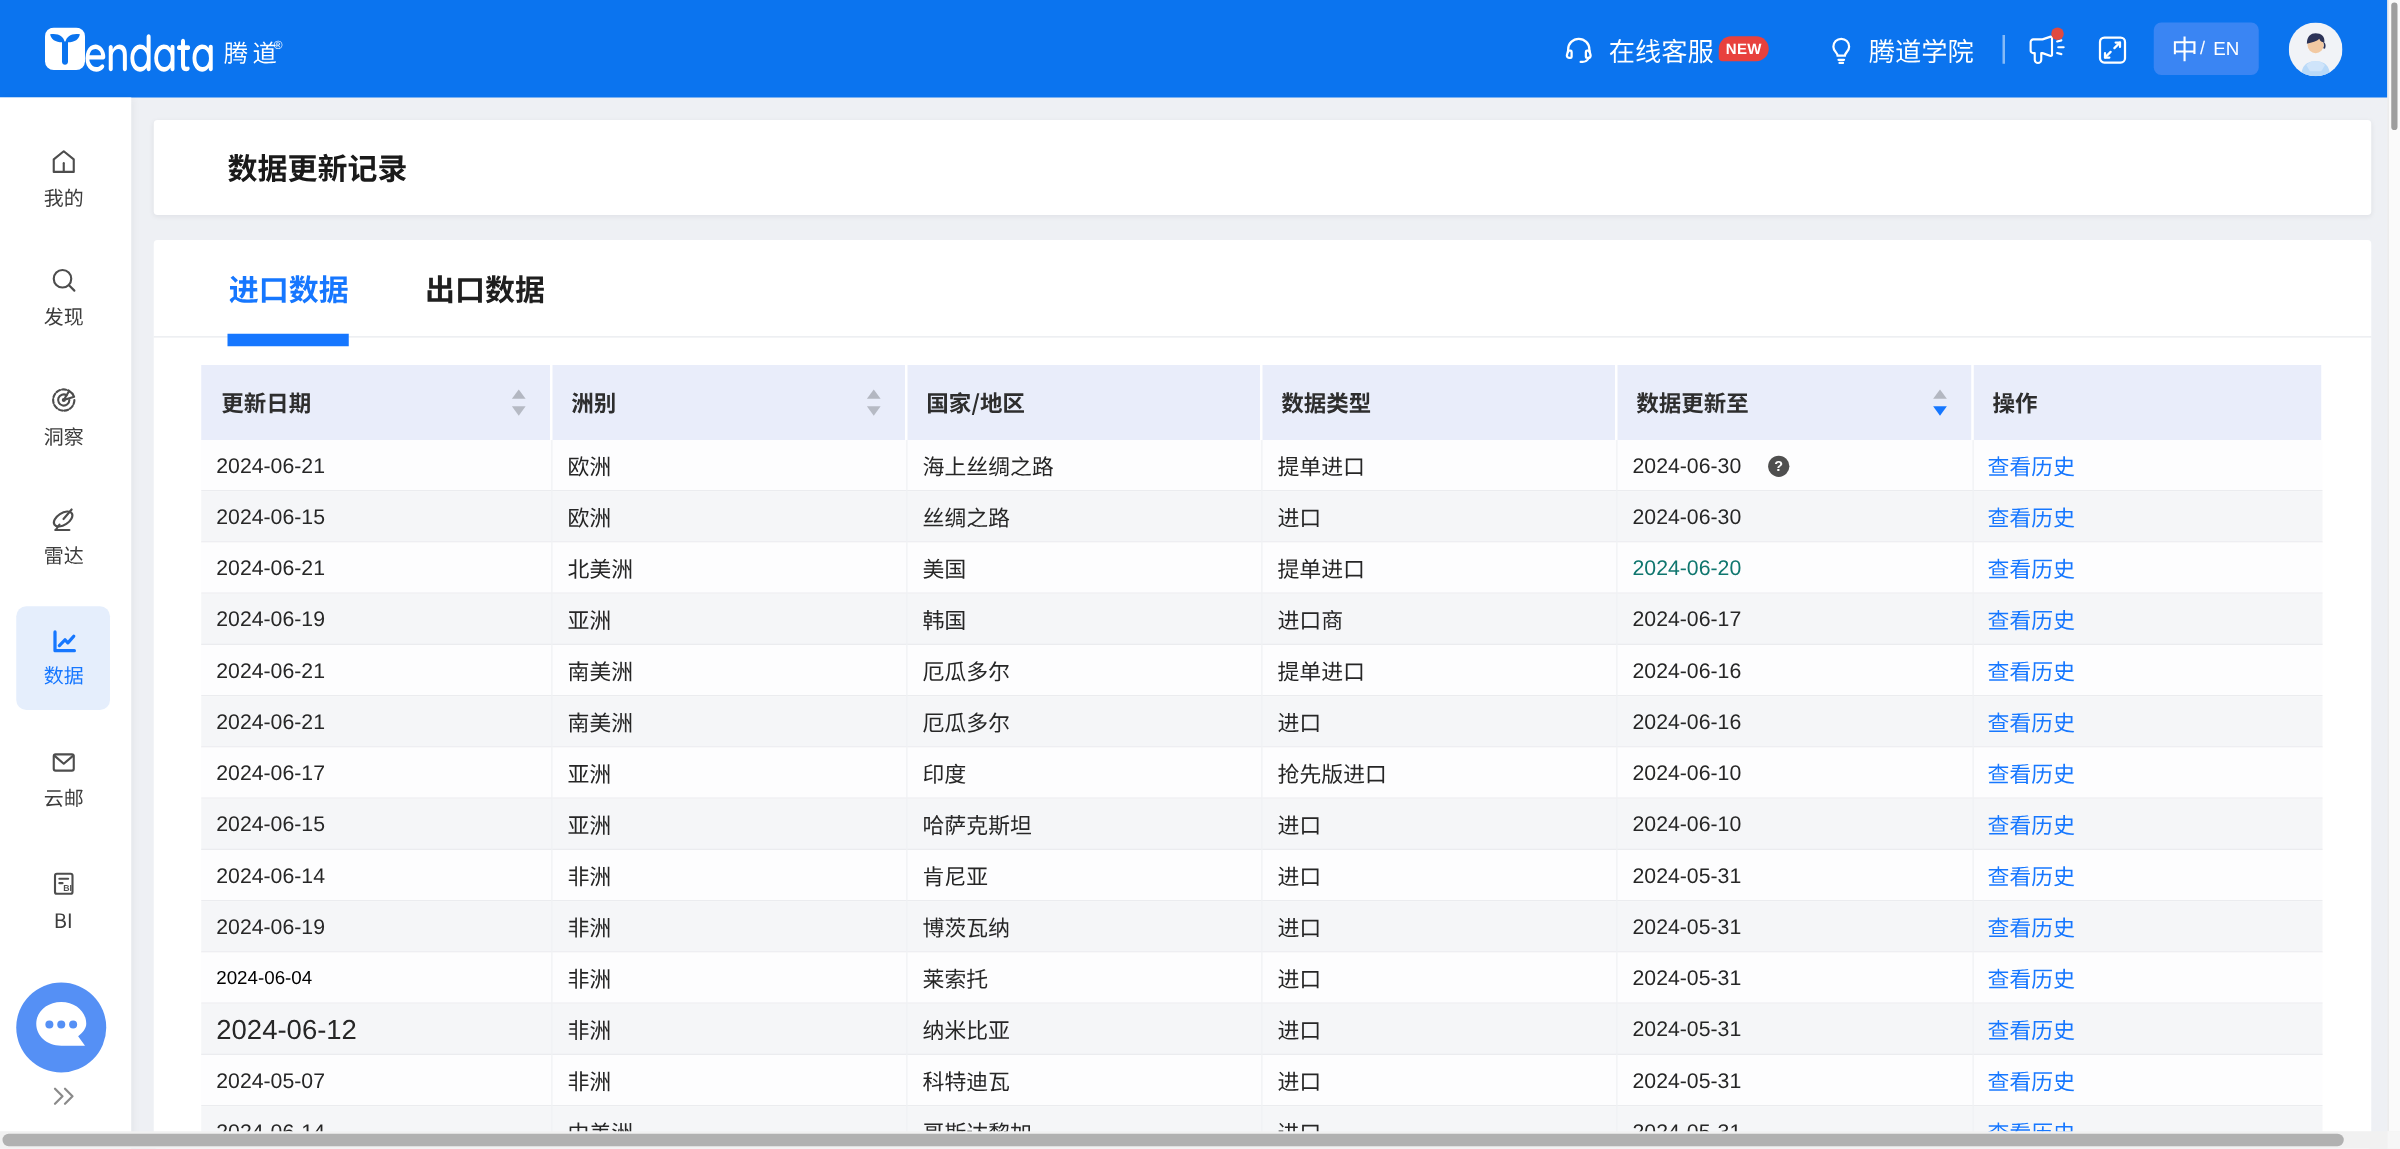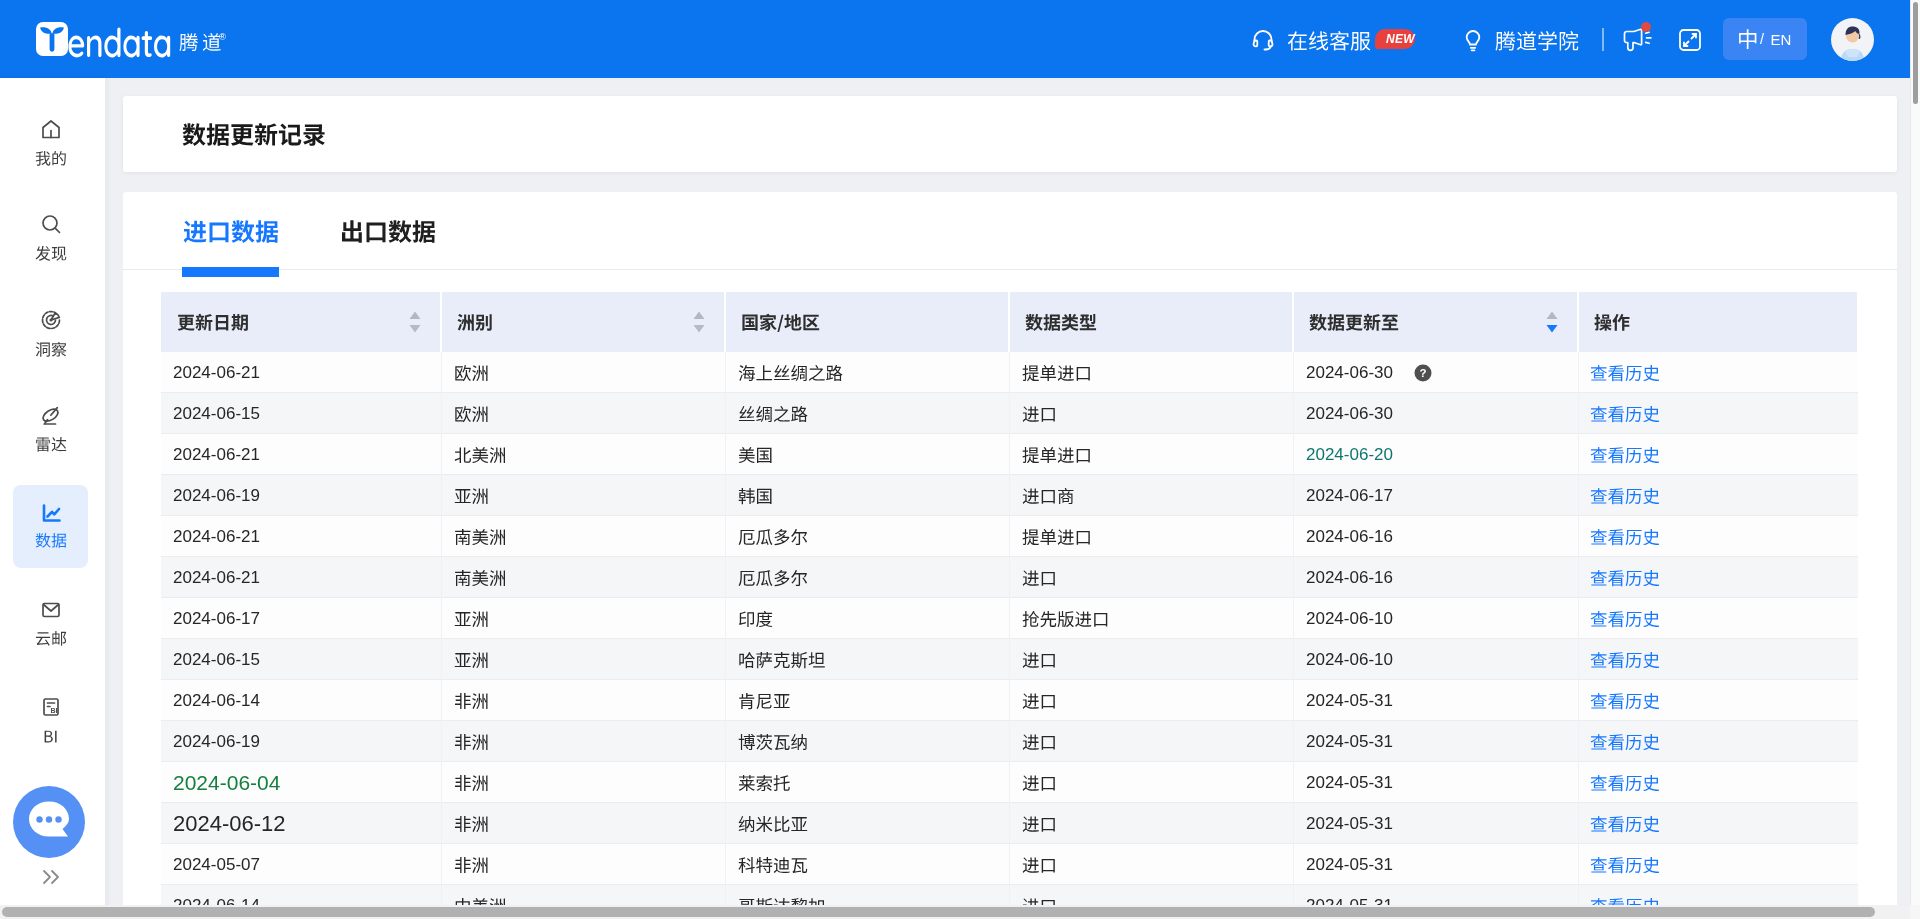--- a/index.html
+++ b/index.html
@@ -23,21 +23,21 @@
 <div class="abs" style="left:219px;top:30.5px;color:#fff;font-size:9.5px">®</div>
 <svg class="abs" style="left:1251px;top:28px" width="24" height="24" viewBox="0 0 24 24" fill="none" stroke="#fff" stroke-width="1.8" stroke-linecap="round" stroke-linejoin="round">
 <path d="M3.5 13.5 v-2 a8.5 8.5 0 0 1 17 0 v2"></path>
 <path d="M3.5 12.5 h1.8 a1 1 0 0 1 1 1 v3.8 a1 1 0 0 1 -1 1 h-0.8 a2 2 0 0 1 -2 -2 Z"></path>
 <path d="M20.5 12.5 h-1.8 a1 1 0 0 0 -1 1 v3.8 a1 1 0 0 0 1 1 h0.8 a2 2 0 0 0 2 -2 Z"></path>
 <path d="M20 18.3 a5.5 5.5 0 0 1 -5 3.2 h-1.5"></path>
 </svg>
 <svg style="position:absolute;left:1287px;top:29.5px" width="85.0" height="22.1" viewBox="0 0 85.0 22.1">
     <path d="M8.2 1.3C7.9 2.3 7.5 3.4 7.1 4.5H1.3V6H6.4C5.1 8.7 3.2 11.2 0.8 12.9C1.1 13.3 1.4 13.9 1.6 14.3C2.5 13.7 3.3 13 4.1 12.2V20.5H5.6V10.4C6.6 9 7.5 7.5 8.2 6H19.7V4.5H8.8C9.2 3.6 9.6 2.6 9.8 1.7ZM12.6 7.1V11.2H7.8V12.6H12.6V18.6H7V20.1H19.7V18.6H14.1V12.6H18.9V11.2H14.1V7.1Z M22.1 17.8 22.5 19.3C24.4 18.7 26.9 17.9 29.4 17.2L29.1 15.9C26.5 16.6 23.9 17.3 22.1 17.8ZM35.8 2.5C36.8 3 38.2 3.8 38.8 4.4L39.8 3.4C39.1 2.9 37.7 2.1 36.7 1.6ZM22.5 10C22.8 9.9 23.3 9.7 25.9 9.4C24.9 10.8 24.1 11.8 23.7 12.2C23.1 13 22.6 13.5 22.1 13.6C22.3 14 22.6 14.8 22.6 15.1C23.1 14.8 23.8 14.6 29.1 13.5C29 13.2 29 12.6 29.1 12.2L24.9 13C26.5 11.1 28.1 8.8 29.4 6.5L28.1 5.7C27.7 6.4 27.2 7.2 26.8 8L24.1 8.3C25.4 6.5 26.6 4.2 27.5 2L26 1.3C25.2 3.8 23.6 6.5 23.2 7.2C22.7 7.9 22.4 8.4 22 8.5C22.2 8.9 22.4 9.7 22.5 10ZM39.6 11.6C38.8 12.9 37.7 14.1 36.3 15.2C36 14 35.7 12.7 35.4 11.2L40.8 10.2L40.6 8.8L35.3 9.8C35.2 8.9 35 8 35 7L40.2 6.2L40 4.8L34.9 5.6C34.8 4.2 34.8 2.7 34.8 1.2H33.3C33.3 2.8 33.3 4.3 33.4 5.8L30.1 6.3L30.3 7.7L33.5 7.2C33.6 8.2 33.7 9.2 33.8 10.1L29.7 10.8L29.9 12.2L34 11.5C34.2 13.2 34.5 14.8 35 16.1C33.2 17.3 31.1 18.2 29 18.9C29.4 19.3 29.8 19.8 30 20.2C32 19.5 33.8 18.6 35.5 17.5C36.4 19.4 37.5 20.5 39 20.5C40.4 20.5 40.9 19.8 41.2 17.5C40.9 17.3 40.4 17 40 16.6C39.9 18.5 39.7 19 39.2 19C38.2 19 37.5 18.1 36.8 16.6C38.5 15.3 39.9 13.8 41 12.2Z M49.5 7.8H55.9C55 8.8 53.8 9.6 52.5 10.4C51.3 9.7 50.2 8.8 49.4 7.9ZM49.9 5C48.9 6.6 46.9 8.4 43.9 9.7C44.3 10 44.8 10.5 45 10.9C46.2 10.2 47.3 9.6 48.3 8.8C49.1 9.7 50 10.5 51.1 11.2C48.5 12.5 45.5 13.4 42.7 13.9C43 14.2 43.4 14.8 43.5 15.3C44.6 15 45.7 14.8 46.9 14.4V20.6H48.4V19.8H56.7V20.5H58.3V14.3C59.3 14.6 60.3 14.8 61.3 14.9C61.5 14.5 61.9 13.8 62.3 13.4C59.3 13 56.4 12.3 54.1 11.2C55.8 10.1 57.3 8.7 58.3 7.1L57.2 6.5L56.9 6.6H50.7C51 6.1 51.3 5.7 51.6 5.3ZM52.5 12.1C54 12.9 55.7 13.6 57.5 14.1H47.8C49.5 13.6 51.1 12.9 52.5 12.1ZM48.4 18.5V15.4H56.7V18.5ZM51.1 1.5C51.4 2 51.7 2.6 52 3.2H43.6V7.1H45.2V4.6H59.8V7.1H61.4V3.2H53.8C53.5 2.5 53 1.7 52.6 1.1Z M65.3 2V9.6C65.3 12.7 65.1 16.9 63.7 19.9C64.1 20 64.7 20.3 65 20.6C66 18.6 66.4 16 66.6 13.5H69.9V18.7C69.9 19 69.8 19.1 69.5 19.1C69.2 19.1 68.4 19.1 67.4 19.1C67.6 19.5 67.8 20.2 67.8 20.6C69.3 20.6 70.1 20.6 70.6 20.3C71.2 20 71.4 19.6 71.4 18.7V2ZM66.7 3.5H69.9V7H66.7ZM66.7 8.4H69.9V12H66.7C66.7 11.1 66.7 10.3 66.7 9.6ZM81 10.7C80.6 12.5 79.8 14 78.9 15.4C77.9 14 77.2 12.4 76.6 10.7ZM73.2 2.1V20.6H74.7V10.7H75.2C75.9 12.9 76.8 14.9 78 16.6C77.1 17.8 76 18.7 74.8 19.3C75.1 19.6 75.6 20.1 75.7 20.5C76.9 19.8 78 18.9 78.9 17.8C79.9 18.9 81.1 19.9 82.3 20.6C82.6 20.2 83 19.7 83.4 19.4C82 18.8 80.9 17.8 79.8 16.6C81.2 14.7 82.2 12.4 82.8 9.5L81.8 9.2L81.6 9.2H74.7V3.6H80.6V6.2C80.6 6.4 80.6 6.5 80.2 6.5C79.9 6.5 78.8 6.5 77.5 6.5C77.7 6.8 77.9 7.4 78 7.8C79.6 7.8 80.7 7.8 81.3 7.6C82 7.4 82.2 7 82.2 6.2V2.1Z" fill="#fff"></path>
   </svg>
-<div class="abs" style="left:1375px;top:29px;width:40px;height:20px;background:#e8413d;border-radius:10px 10px 10px 3px;color:#fff;font-style:italic;font-weight:bold;font-size:12px;text-align:right;line-height:20px;letter-spacing:.3px">NEW</div>
+<div class="abs" style="left:1375px;top:29px;width:40px;height:20px;background:#e8413d;border-radius:10px 10px 10px 3px;color:#fff;font-weight:bold;font-size:12px;text-align:center;line-height:20px;letter-spacing:.3px">NEW</div>
 <svg class="abs" style="left:1461px;top:28px" width="24" height="25" viewBox="0 0 24 25" fill="none" stroke="#fff" stroke-width="1.8" stroke-linecap="round">
 <path d="M12 3 a6.3 6.3 0 0 1 6.3 6.3 c0 2.2 -1.1 3.6 -2.2 4.8 c-0.8 0.9 -1.1 1.6 -1.2 2.4 h-5.8 c-0.1 -0.8 -0.4 -1.5 -1.2 -2.4 c-1.1 -1.2 -2.2 -2.6 -2.2 -4.8 A6.3 6.3 0 0 1 12 3 Z"></path>
 <path d="M9.8 19.8 h4.4"></path>
     <path d="M10.6 22.3 h2.8"></path>
 </svg>
 <svg style="position:absolute;left:1495px;top:29.5px" width="85.0" height="22.1" viewBox="0 0 85.0 22.1">
     <path d="M16.8 1.4C16.6 2.2 16.1 3.2 15.8 3.9L17 4.3C17.4 3.7 17.8 2.8 18.3 1.9ZM8.8 1.8C9.3 2.6 9.7 3.6 9.8 4.3L11.1 3.8C10.9 3.2 10.5 2.2 10 1.4ZM8.2 16.4V17.6H16.1V16.4ZM1.7 2V9.6C1.7 12.7 1.7 16.9 0.5 19.9C0.9 20 1.5 20.3 1.7 20.6C2.5 18.6 2.8 15.9 3 13.5H5.7V18.7C5.7 18.9 5.6 19 5.4 19C5.1 19 4.4 19 3.5 19C3.7 19.4 3.9 20 4 20.4C5.2 20.4 5.9 20.3 6.4 20.1C6.9 19.9 7 19.4 7 18.7V11.4C7.3 11.7 7.7 12.1 7.9 12.3C8.6 11.9 9.2 11.4 9.8 10.9V11.6H15.4C15.2 12.4 15 13.2 14.8 13.8H11L11.3 12.2L10 12C9.8 13 9.5 14.2 9.3 15H17.6C17.4 17.6 17.1 18.7 16.7 19C16.5 19.2 16.3 19.2 16 19.2C15.6 19.2 14.7 19.2 13.8 19.1C14 19.5 14.1 20 14.2 20.4C15.1 20.5 16.1 20.5 16.6 20.4C17.2 20.4 17.5 20.3 17.9 19.9C18.4 19.4 18.7 17.9 19.1 14.4C19.1 14.2 19.1 13.8 19.1 13.8H16.3C16.5 12.9 16.8 11.6 17 10.5C17.7 11.2 18.6 11.8 19.4 12.2C19.7 11.8 20.1 11.3 20.4 11C19.1 10.6 17.9 9.7 17.1 8.6H20.1V7.4H12.5C12.8 6.8 13 6.2 13.3 5.6H19.4V4.3H13.7C13.9 3.4 14.2 2.5 14.3 1.5L12.9 1.3C12.7 2.4 12.5 3.4 12.2 4.3H8.1V5.6H11.8C11.5 6.2 11.2 6.8 10.9 7.4H7.4V8.6H10C9.2 9.6 8.2 10.5 7 11.1V2ZM15.6 8.6C15.9 9.3 16.4 9.9 17 10.4H10.3C10.8 9.9 11.3 9.3 11.8 8.6ZM3.1 3.5H5.7V7H3.1ZM3.1 8.4H5.7V12H3L3.1 9.6Z M22.3 2.8C23.5 3.9 24.8 5.4 25.3 6.4L26.6 5.5C26 4.5 24.7 3.1 23.6 2.1ZM30.6 11.2H37.6V12.9H30.6ZM30.6 14H37.6V15.8H30.6ZM30.6 8.3H37.6V10.1H30.6ZM29.1 7.1V17H39.1V7.1H34.1C34.3 6.6 34.6 6 34.8 5.4H40.9V4H37C37.5 3.3 38 2.5 38.5 1.7L36.9 1.3C36.6 2.1 35.9 3.2 35.4 4H31.4L32.5 3.5C32.3 2.9 31.6 1.9 31 1.2L29.7 1.7C30.2 2.4 30.8 3.4 31.1 4H27.5V5.4H33.1C33 5.9 32.8 6.6 32.6 7.1ZM26.5 8.8H22.1V10.2H25V16.8C24 17.1 23 18 21.9 19L22.9 20.3C23.9 19 25 17.9 25.8 17.9C26.2 17.9 26.9 18.5 27.8 19C29.3 19.9 31.1 20.1 33.5 20.1C35.6 20.1 39.2 20 40.8 19.9C40.8 19.4 41 18.7 41.2 18.3C39.2 18.5 36 18.7 33.6 18.7C31.3 18.7 29.5 18.5 28.1 17.8C27.4 17.4 26.9 17 26.5 16.8Z M51.7 11.6V13.1H43.3V14.6H51.7V18.6C51.7 18.9 51.6 19 51.1 19C50.7 19.1 49.3 19.1 47.6 19C47.9 19.4 48.2 20.1 48.3 20.5C50.3 20.5 51.5 20.5 52.2 20.3C53 20.1 53.3 19.6 53.3 18.6V14.6H61.8V13.1H53.3V12.3C55.2 11.5 57.1 10.3 58.5 9.1L57.4 8.3L57.1 8.4H46.8V9.7H55.3C54.2 10.5 52.9 11.2 51.7 11.6ZM50.9 1.6C51.5 2.6 52.2 3.9 52.5 4.7H47.9L48.7 4.3C48.3 3.5 47.4 2.4 46.6 1.5L45.3 2.1C46 2.9 46.8 3.9 47.2 4.7H43.7V8.9H45.2V6.2H59.9V8.9H61.5V4.7H58C58.7 3.9 59.5 2.9 60.1 1.9L58.5 1.4C58 2.4 57.1 3.8 56.3 4.7H52.9L54 4.3C53.7 3.4 53 2.1 52.3 1.1Z M72.8 7.6V9H81.2V7.6ZM71.1 11.4V12.8H74.1C73.8 16.1 73 18.2 69.3 19.3C69.7 19.6 70.1 20.2 70.2 20.6C74.2 19.2 75.3 16.7 75.6 12.8H77.8V18.4C77.8 19.9 78.2 20.3 79.6 20.3C79.9 20.3 81.2 20.3 81.5 20.3C82.8 20.3 83.2 19.6 83.3 16.9C82.9 16.8 82.3 16.5 82 16.3C81.9 18.6 81.8 18.9 81.4 18.9C81.1 18.9 80.1 18.9 79.9 18.9C79.4 18.9 79.3 18.9 79.3 18.3V12.8H83.1V11.4ZM75.3 1.6C75.7 2.2 76.2 3.2 76.4 3.9H71.1V7.6H72.6V5.3H81.4V7.6H82.9V3.9H77.7L78.1 3.7C77.8 3 77.3 1.9 76.7 1.1ZM64.7 2.1V20.5H66.1V3.5H68.9C68.4 5 67.8 6.8 67.2 8.3C68.7 10 69.1 11.4 69.1 12.6C69.1 13.2 69 13.8 68.6 14C68.5 14.2 68.2 14.2 68 14.2C67.6 14.3 67.2 14.2 66.8 14.2C67 14.6 67.1 15.2 67.2 15.6C67.6 15.6 68.1 15.6 68.6 15.6C69 15.5 69.4 15.4 69.7 15.2C70.2 14.7 70.5 13.9 70.5 12.7C70.5 11.4 70.1 9.9 68.6 8.1C69.3 6.4 70.1 4.4 70.7 2.7L69.7 2.1L69.4 2.1Z" fill="#fff"></path>
   </svg>
 <div class="abs" style="left:1602px;top:28px;width:1.5px;height:23px;background:rgba(255,255,255,.5)"></div>
 <svg class="abs" style="left:1622px;top:28px" width="32" height="25" viewBox="0 0 32 25" fill="none" stroke="#fff" stroke-width="1.7" stroke-linecap="round" stroke-linejoin="round">
@@ -342,21 +342,21 @@
     <path d="M7.3 13.7C8.1 14.4 9.1 15.4 9.5 16.1L10.5 15.3C10 14.7 9 13.7 8.2 13.1ZM6.8 5V11H8V9.8H10.6V10.9H11.8V9.8H14.7V11H15.9V5H11.8V4H16.8V3H15.5L15.9 2.4C15.3 2 14.3 1.4 13.4 1.1L12.8 1.8C13.5 2.2 14.3 2.6 14.8 3H11.8V1H10.6V3H5.9V4H10.6V5ZM10.6 7.9V8.9H8V7.9ZM11.8 7.9H14.7V8.9H11.8ZM10.6 7H8V5.9H10.6ZM11.8 7V5.9H14.7V7ZM12.9 10.5V11.8H5.4V12.9H12.9V15.8C12.9 16 12.9 16 12.6 16C12.4 16 11.5 16 10.6 16C10.8 16.3 11 16.8 11 17.1C12.2 17.1 13 17.1 13.5 17C14 16.8 14.2 16.4 14.2 15.8V12.9H16.9V11.8H14.2V10.5ZM2.9 1V5.7H0.7V6.9H2.9V17.1H4.1V6.9H6.2V5.7H4.1V1Z M19.1 6.5C20.1 7.3 21.3 8.5 21.8 9.3L22.7 8.4C22.2 7.6 21 6.5 19.9 5.7ZM18.5 15.6 19.5 16.6C20.6 15.2 21.8 13.4 22.7 11.8L21.8 10.9C20.8 12.6 19.4 14.5 18.5 15.6ZM25.8 4.7C25.2 6.9 24.1 9 22.9 10.3C23.2 10.5 23.7 10.8 24 11.1C24.7 10.3 25.3 9.2 25.9 8H32.2C31.8 9 31.4 10 30.9 10.7L32.1 11.1C32.7 10.1 33.4 8.5 34 7.1L33 6.8L32.8 6.9H26.4C26.7 6.3 26.9 5.7 27.1 5ZM28.7 1V2.5H23.8V1H22.5V2.5H18.6V3.7H22.5V5.5H23.8V3.7H28.7V5.5H30V3.7H33.8V2.5H30V1ZM27.8 8.7C27.4 11.5 26.5 14.7 22.1 16.2C22.3 16.4 22.7 16.9 22.8 17.2C25.8 16.1 27.3 14.3 28.2 12.2C29.3 14.5 31.1 16.3 33.4 17.1C33.6 16.7 34.1 16.2 34.4 15.9C31.7 15.1 29.7 13.1 28.7 10.6C28.8 9.9 28.9 9.3 29 8.7Z M41.4 9.5C42.5 10.5 43.9 12 44.6 13L45.7 12.2C45 11.3 43.6 9.8 42.4 8.8ZM37.6 17.1C38.1 16.9 38.8 16.8 45.6 15.8C45.6 15.5 45.6 14.9 45.6 14.6L39.6 15.4C40 13.5 40.5 10.3 41 7.4H46.6V14.9C46.6 16.5 47 16.9 48.3 16.9C48.5 16.9 49.7 16.9 50 16.9C51.3 16.9 51.6 16 51.7 13C51.4 12.9 50.8 12.7 50.5 12.4C50.5 15.1 50.4 15.6 49.9 15.6C49.6 15.6 48.7 15.6 48.5 15.6C48 15.6 47.9 15.5 47.9 14.9V6.1H41.2L41.7 3.5H51.2V2.2H36.2V3.5H40.2C39.7 6.5 38.6 13.7 38.3 14.6C38 15.3 37.6 15.5 37 15.6C37.2 16 37.5 16.7 37.6 17.1Z M53.2 14.8 53.5 16.1C55.1 15.6 57.2 15.1 59.2 14.6L59.1 13.5C56.9 14 54.7 14.5 53.2 14.8ZM63.6 1.1V3.4L63.6 4.9H59.7V17.1H60.9V12.9C61.2 13 61.6 13.3 61.8 13.5C63 12.3 63.7 10.8 64.2 9.4C65 10.8 65.8 12.3 66.3 13.3L67.4 12.6C66.8 11.4 65.6 9.4 64.5 7.9C64.6 7.3 64.7 6.7 64.8 6.1H67.4V15.5C67.4 15.7 67.3 15.8 67 15.8C66.7 15.8 65.8 15.8 64.8 15.8C64.9 16.1 65.1 16.7 65.2 17C66.6 17 67.4 17 67.9 16.8C68.4 16.6 68.6 16.2 68.6 15.5V4.9H64.9L64.9 3.4V1.1ZM60.9 12.6V6.1H63.5C63.3 8.3 62.6 10.6 60.9 12.6ZM53.5 8.3C53.8 8.2 54.2 8.1 56.4 7.8C55.6 9 54.9 9.9 54.6 10.3C54.1 10.9 53.7 11.4 53.3 11.4C53.4 11.7 53.6 12.3 53.7 12.6C54 12.4 54.6 12.2 59 11.3C59 11 59 10.6 59 10.2L55.4 10.9C56.8 9.3 58.2 7.3 59.3 5.4L58.3 4.8C57.9 5.4 57.6 6.1 57.2 6.7L54.8 7C55.9 5.4 56.9 3.4 57.7 1.6L56.5 1C55.8 3.2 54.5 5.5 54.1 6.1C53.8 6.7 53.5 7.1 53.2 7.2C53.3 7.5 53.5 8.1 53.5 8.3Z" fill="#262626"></path>
   </svg>
 <svg style="position:absolute;left:1022px;top:732.8px" width="36.0" height="18.4" viewBox="0 0 36.0 18.4">
     <path d="M1.4 2.1C2.4 3 3.6 4.3 4.1 5.1L5.1 4.3C4.5 3.5 3.3 2.3 2.4 1.4ZM12.6 1.4V4.2H9.7V1.4H8.4V4.2H5.9V5.5H8.4V7.5L8.4 8.6H5.8V9.9H8.2C8 11.2 7.4 12.5 6.1 13.5C6.4 13.7 6.9 14.2 7 14.5C8.6 13.3 9.3 11.6 9.5 9.9H12.6V14.3H13.9V9.9H16.5V8.6H13.9V5.5H16.2V4.2H13.9V1.4ZM9.7 5.5H12.6V8.6H9.7L9.7 7.6ZM4.6 7.4H0.9V8.6H3.3V13.6C2.5 13.9 1.6 14.7 0.7 15.7L1.5 16.9C2.5 15.7 3.3 14.7 3.9 14.7C4.3 14.7 4.8 15.3 5.6 15.7C6.8 16.5 8.3 16.7 10.4 16.7C12.1 16.7 15.2 16.6 16.5 16.5C16.5 16.1 16.7 15.5 16.9 15.1C15.2 15.3 12.5 15.5 10.5 15.5C8.5 15.5 7 15.3 5.9 14.6C5.3 14.3 4.9 13.9 4.6 13.7Z M19.7 2.9V16.7H21.1V15.2H31.4V16.6H32.8V2.9ZM21.1 13.9V4.2H31.4V13.9Z" fill="#262626"></path>
   </svg>
 <div class="abs" style="left:1306px;top:731.5px;width:120px;height:20px;font-size:17px;line-height:20px;color:#262626">2024-05-31</div>
 <svg style="position:absolute;left:1590px;top:732.8px" width="71.0" height="18.4" viewBox="0 0 71.0 18.4">
     <path d="M5.2 11.9H12.3V13.4H5.2ZM5.2 9.6H12.3V11H5.2ZM3.9 8.6V14.3H13.6V8.6ZM1.3 15.4V16.6H16.3V15.4ZM8.1 1V3.3H1V4.4H6.6C5.1 6.1 2.8 7.6 0.6 8.3C0.9 8.6 1.3 9.1 1.5 9.4C3.9 8.4 6.5 6.6 8.1 4.5V8.1H9.3V4.5C11 6.5 13.6 8.3 16 9.2C16.2 8.9 16.6 8.4 16.9 8.2C14.7 7.5 12.3 6 10.8 4.4H16.5V3.3H9.3V1Z M23.3 12H30.9V13.2H23.3ZM23.3 11.1V9.9H30.9V11.1ZM23.3 14.1H30.9V15.4H23.3ZM32 1.2C29.2 1.7 23.8 2 19.6 2C19.7 2.3 19.8 2.8 19.8 3.1C21.4 3.1 23 3 24.6 3C24.5 3.4 24.4 3.8 24.3 4.2H19.8V5.2H23.9C23.7 5.7 23.5 6.1 23.3 6.5H18.5V7.6H22.7C21.6 9.5 20.1 11.1 18.1 12.2C18.4 12.5 18.7 12.9 18.9 13.2C20.1 12.5 21.2 11.7 22.1 10.7V17.2H23.3V16.5H30.9V17.2H32.3V8.8H23.4C23.7 8.4 24 8 24.2 7.6H34V6.5H24.7C24.9 6.1 25.1 5.7 25.3 5.2H33V4.2H25.7L26.1 2.9C28.6 2.7 31 2.5 32.8 2.1Z M37 1.9V7.5C37 10.1 36.9 13.8 35.6 16.4C35.9 16.5 36.5 16.9 36.8 17.1C38.1 14.3 38.3 10.3 38.3 7.5V3.1H51.6V1.9ZM43.6 4.1C43.6 5.1 43.6 6.1 43.5 7H39.5V8.2H43.4C43.1 11.7 42.1 14.5 38.7 16.1C39 16.3 39.4 16.8 39.6 17.1C43.2 15.2 44.4 12.1 44.8 8.2H49.3C49.1 13 48.8 14.9 48.3 15.4C48.1 15.6 47.9 15.6 47.5 15.6C47.1 15.6 46.1 15.6 45 15.5C45.2 15.9 45.4 16.4 45.4 16.8C46.4 16.9 47.5 16.9 48.1 16.9C48.7 16.8 49.1 16.7 49.4 16.2C50.1 15.5 50.4 13.4 50.6 7.6C50.7 7.4 50.7 7 50.7 7H44.9C44.9 6.1 45 5.1 45 4.1Z M55.9 5.1H60.6V8.3H55.9ZM62 5.1H66.6V8.3H62ZM56.6 10.2 55.5 10.6C56.2 12.1 57 13.3 58.1 14.2C57 14.9 55.5 15.5 53.3 16C53.5 16.3 53.9 16.9 54 17.1C56.4 16.6 58.1 15.8 59.2 15C61.6 16.4 64.7 16.9 68.8 17.1C68.8 16.7 69.1 16.1 69.4 15.8C65.4 15.6 62.5 15.2 60.3 14.1C61.4 12.7 61.8 11.2 61.9 9.6H68V3.8H62V1.1H60.6V3.8H54.7V9.6H60.6C60.5 11 60.2 12.2 59.1 13.3C58.1 12.5 57.3 11.5 56.6 10.2Z" fill="#1677ff"></path>
   </svg>
 <div class="abs" style="left:161px;top:762px;width:1697px;height:41px;background:#fdfdfe;border-bottom:1px solid #ebecef"></div>
-<div class="abs" style="left:173px;top:772.5px;width:120px;height:20px;font-size:21px;line-height:20px;color:#15803d">2024-06-04</div>
+<div class="abs" style="left:173px;top:772.5px;width:120px;height:20px;font-size:15px;line-height:20px;color:#000000">2024-06-04</div>
 <svg style="position:absolute;left:454px;top:773.8px" width="36.0" height="18.4" viewBox="0 0 36.0 18.4">
     <path d="M10.1 1.1V17.1H11.5V12.9H16.8V11.7H11.5V8.9H16.1V7.7H11.5V5H16.5V3.7H11.5V1.1ZM1 11.6V12.9H6.2V17.1H7.5V1.1H6.2V3.7H1.4V5H6.2V7.6H1.7V8.9H6.2V11.6Z M24.7 1.4V7.5C24.7 10.7 24.5 13.9 22.3 16.4C22.7 16.5 23.2 16.9 23.4 17.1C25.7 14.4 26 11 26 7.6V1.4ZM23.3 6C23.1 7.4 22.6 9.2 21.9 10.2L22.9 10.8C23.6 9.6 24.1 7.8 24.3 6.3ZM26 6.6C26.5 7.8 27 9.4 27.2 10.4L28.2 10.1C28 9 27.5 7.5 27 6.3ZM18.9 2.2C19.9 2.7 21.2 3.6 21.8 4.1L22.6 3C21.9 2.5 20.6 1.7 19.7 1.2ZM18.2 6.9C19.2 7.4 20.5 8.2 21.1 8.7L21.9 7.6C21.2 7.1 19.9 6.4 18.9 5.9ZM18.5 16.2 19.7 16.9C20.5 15.3 21.4 13.2 22 11.3L20.9 10.6C20.2 12.6 19.2 14.9 18.5 16.2ZM32.2 1.4V9.5C31.9 8.5 31.2 7.1 30.5 6L29.7 6.3V1.7H28.4V16.8H29.7V6.6C30.4 7.8 31.1 9.4 31.3 10.4L32.2 10V17.1H33.5V1.4Z" fill="#262626"></path>
   </svg>
 <svg style="position:absolute;left:738px;top:773.8px" width="53.5" height="18.4" viewBox="0 0 53.5 18.4">
     <path d="M3.5 7.7C4 8.5 4.6 9.5 4.8 10.2L6 9.7C5.8 9.1 5.2 8 4.6 7.3ZM12.8 7.2C12.5 8 11.8 9.1 11.3 9.9L12.4 10.2C12.9 9.6 13.5 8.6 14.1 7.7ZM8.1 4.4V6H2V7.2H8.1V10.3H1V11.5H7C5.5 13.3 3 15 0.7 15.8C1 16 1.4 16.5 1.6 16.8C3.9 15.9 6.4 14.1 8.1 12V17.1H9.4V12C11 14.1 13.5 15.9 15.9 16.7C16.1 16.4 16.5 15.9 16.8 15.6C14.4 14.9 11.9 13.3 10.4 11.5H16.6V10.3H9.4V7.2H15.6V6H9.4V4.4ZM1.1 2.4V3.6H5V4.9H6.2V3.6H11.3V4.9H12.5V3.6H16.5V2.4H12.5V1H11.3V2.4H6.2V1H5V2.4Z M28.6 13.9C30.1 14.7 31.9 16 32.8 16.8L33.9 16C32.9 15.2 31 14 29.6 13.3ZM22.6 13.4C21.6 14.3 20 15.3 18.6 15.9C18.9 16.2 19.4 16.6 19.6 16.8C21 16.1 22.6 14.9 23.8 13.8ZM20.9 10.2C21.2 10 21.6 10 24.9 9.8C23.4 10.5 22.2 11 21.6 11.2C20.6 11.6 19.9 11.9 19.3 11.9C19.4 12.2 19.6 12.8 19.6 13.1C20.1 12.9 20.8 12.8 25.9 12.5V15.6C25.9 15.8 25.8 15.9 25.5 15.9C25.3 15.9 24.3 15.9 23.2 15.9C23.4 16.2 23.6 16.7 23.7 17.1C25 17.1 25.9 17.1 26.4 16.9C27 16.7 27.2 16.3 27.2 15.6V12.4L31.4 12.2C31.9 12.7 32.3 13.2 32.6 13.5L33.6 12.8C32.9 11.9 31.3 10.4 30.1 9.4L29.1 10C29.6 10.4 30.1 10.8 30.6 11.3L22.9 11.7C25.4 10.8 27.9 9.6 30.2 8.2L29.3 7.3C28.5 7.9 27.7 8.3 26.8 8.8L22.9 9C24.1 8.4 25.3 7.7 26.4 6.9L25.9 6.5H32.6V8.7H33.9V5.4H26.9V3.7H33.7V2.6H26.9V1H25.6V2.6H18.8V3.7H25.6V5.4H18.7V8.7H19.9V6.5H25.1C23.9 7.5 22.3 8.3 21.8 8.6C21.3 8.8 20.9 9 20.5 9C20.7 9.3 20.8 9.9 20.9 10.2Z M42 8.9 42.2 10.1 45.7 9.6V14.7C45.7 16.3 46.1 16.8 47.6 16.8C47.9 16.8 49.6 16.8 49.9 16.8C51.3 16.8 51.7 16 51.8 13.3C51.4 13.2 50.9 13 50.6 12.8C50.5 15 50.4 15.6 49.8 15.6C49.5 15.6 48 15.6 47.7 15.6C47.1 15.6 47 15.4 47 14.7V9.4L51.7 8.7L51.5 7.5L47 8.1V3.4C48.3 3.1 49.6 2.7 50.5 2.3L49.4 1.3C47.8 2.1 44.7 2.8 42.1 3.2C42.2 3.5 42.4 4 42.5 4.3C43.5 4.1 44.6 3.9 45.7 3.7V8.3ZM38.2 1V4.6H35.8V5.8H38.2V9.6C37.2 9.9 36.3 10.1 35.6 10.3L36 11.6L38.2 11V15.5C38.2 15.7 38.1 15.8 37.8 15.8C37.6 15.8 36.8 15.8 36 15.8C36.2 16.1 36.4 16.7 36.4 17C37.6 17 38.3 17 38.8 16.8C39.3 16.6 39.4 16.2 39.4 15.5V10.6L41.8 9.9L41.6 8.7L39.4 9.3V5.8H41.7V4.6H39.4V1Z" fill="#262626"></path>
   </svg>
 <svg style="position:absolute;left:1022px;top:773.8px" width="36.0" height="18.4" viewBox="0 0 36.0 18.4">
     <path d="M1.4 2.1C2.4 3 3.6 4.3 4.1 5.1L5.1 4.3C4.5 3.5 3.3 2.3 2.4 1.4ZM12.6 1.4V4.2H9.7V1.4H8.4V4.2H5.9V5.5H8.4V7.5L8.4 8.6H5.8V9.9H8.2C8 11.2 7.4 12.5 6.1 13.5C6.4 13.7 6.9 14.2 7 14.5C8.6 13.3 9.3 11.6 9.5 9.9H12.6V14.3H13.9V9.9H16.5V8.6H13.9V5.5H16.2V4.2H13.9V1.4ZM9.7 5.5H12.6V8.6H9.7L9.7 7.6ZM4.6 7.4H0.9V8.6H3.3V13.6C2.5 13.9 1.6 14.7 0.7 15.7L1.5 16.9C2.5 15.7 3.3 14.7 3.9 14.7C4.3 14.7 4.8 15.3 5.6 15.7C6.8 16.5 8.3 16.7 10.4 16.7C12.1 16.7 15.2 16.6 16.5 16.5C16.5 16.1 16.7 15.5 16.9 15.1C15.2 15.3 12.5 15.5 10.5 15.5C8.5 15.5 7 15.3 5.9 14.6C5.3 14.3 4.9 13.9 4.6 13.7Z M19.7 2.9V16.7H21.1V15.2H31.4V16.6H32.8V2.9ZM21.1 13.9V4.2H31.4V13.9Z" fill="#262626"></path>
   </svg>
 <div class="abs" style="left:1306px;top:772.5px;width:120px;height:20px;font-size:17px;line-height:20px;color:#262626">2024-05-31</div>

